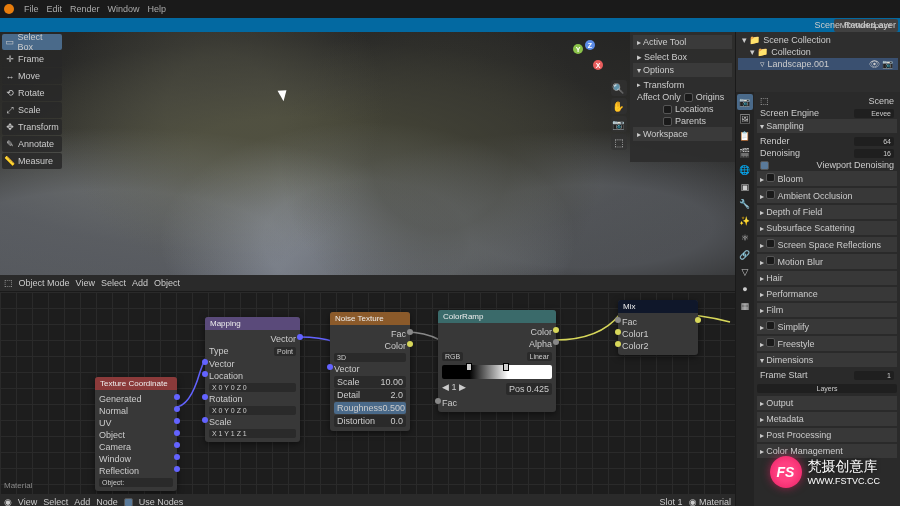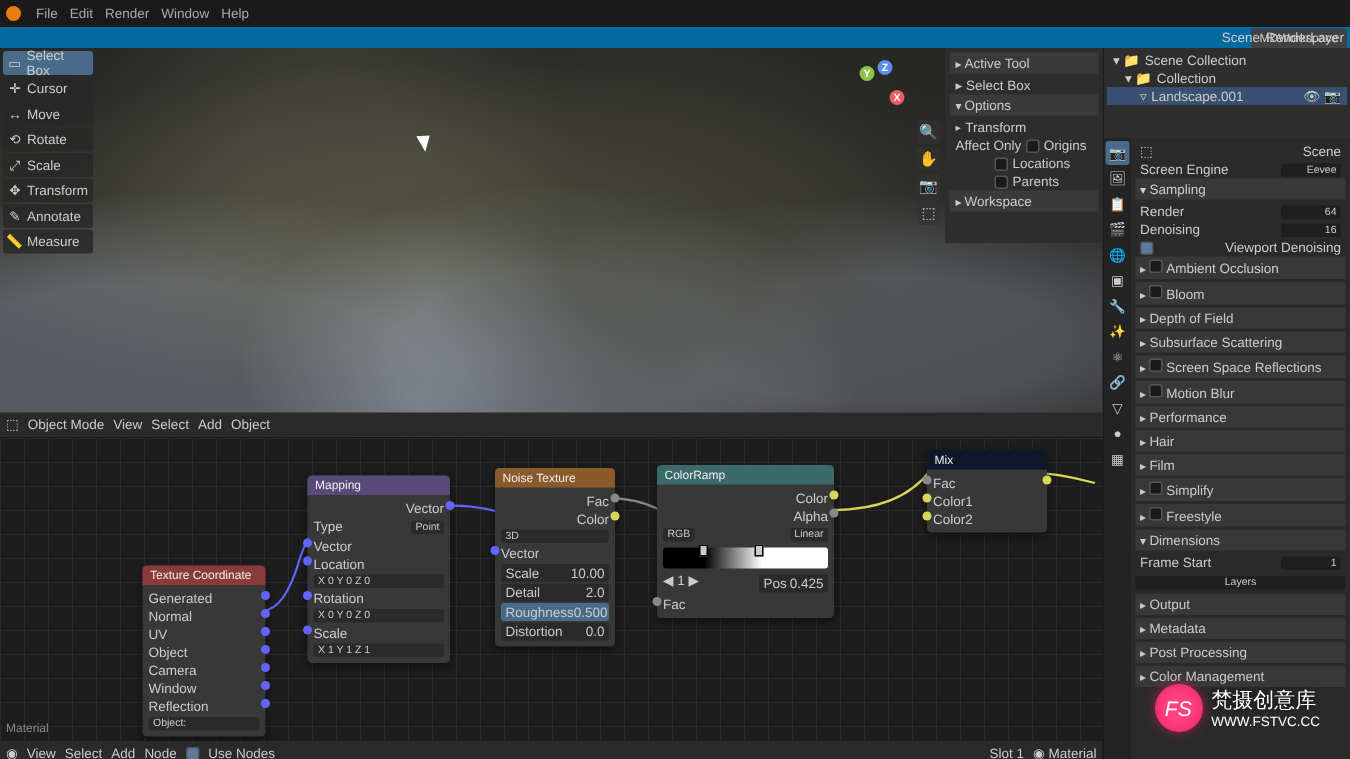--- a/index.html
+++ b/index.html
@@ -58,21 +58,21 @@
 .prop-tab{width:16px;height:16px;display:flex;align-items:center;justify-content:center;font-size:9px;border-radius:2px;margin:0 1px}
 .prop-tab.active{background:#4a6a8a}
 .prop-content{flex:1;padding:3px;overflow:hidden}
 .prop-hdr{font-size:8px;padding:2px 3px;background:#383838;margin-bottom:2px}
 .prop-row{font-size:7px;padding:1px 3px;display:flex;justify-content:space-between;align-items:center}
 .prop-field{background:#1f1f1f;padding:1px 3px;border-radius:2px;min-width:40px;text-align:right;font-size:7px}
 .checkbox{width:9px;height:9px;background:#1a1a1a;border:1px solid #555;border-radius:2px;display:inline-block}
 .checkbox.on{background:#5a7a9a}
 .noodle{position:absolute;pointer-events:none}
 .watermark{position:absolute;right:20px;bottom:18px;display:flex;align-items:center;gap:6px;z-index:100}
-.wm-logo{width:32px;height:32px;background:radial-gradient(circle,#ff4081 40%,#e91e63 100%);border-radius:50%;display:flex;align-items:center;justify-content:center;color:#fff;font-size:14px;font-style:italic;font-weight:normal;box-shadow:0 0 8px rgba(233,30,99,.6)}
+.wm-logo{width:32px;height:32px;background:radial-gradient(circle,#ff4081 40%,#e91e63 100%);border-radius:50%;display:flex;align-items:center;justify-content:center;color:#fff;font-size:14px;font-style:italic;font-weight:bold;box-shadow:0 0 8px rgba(233,30,99,.6)}
 .wm-text{color:#fff;font-size:14px;text-shadow:0 0 4px rgba(0,0,0,.8)}
 .wm-url{color:#fff;font-size:9px}
 .mat-label{position:absolute;left:4px;bottom:20px;font-size:8px;color:#888}
 .ramp{height:14px;background:linear-gradient(90deg,#000 0%,#000 25%,#fff 60%,#fff 100%);border-radius:2px;margin:2px 0;position:relative}
 .ramp-stop{position:absolute;width:6px;height:8px;background:#ccc;top:-2px;border:1px solid #000}
 </style>
 </head>
 <body>
 
 <div class="topbar">
@@ -96,21 +96,21 @@
   <div class="viewport-area">
     <div class="viewport">
       <div class="mountain"></div>
       <div class="toolbar-left">
         <div class="tool-btn active">
             <span class="tool-icon">▭</span>
             <span>Select Box</span>
           </div>
         <div class="tool-btn">
             <span class="tool-icon">✛</span>
-            <span>Cursor</span>
+            <span>Frame</span>
           </div>
         <div class="tool-btn">
             <span class="tool-icon">↔</span>
             <span>Move</span>
           </div>
         <div class="tool-btn">
             <span class="tool-icon">⟲</span>
             <span>Rotate</span>
           </div>
         <div class="tool-btn">
@@ -393,28 +393,28 @@
             <span class="prop-field">64</span>
           </div>
         <div class="prop-row">
             <span>Denoising</span>
             <span class="prop-field">16</span>
           </div>
         <div class="prop-row">
             <span class="checkbox on"></span>
             <span>Viewport Denoising</span>
           </div>
+        <div class="prop-hdr">▸ <span class="checkbox"></span> <span>Bloom</span></div>
         <div class="prop-hdr">▸ <span class="checkbox"></span> <span>Ambient Occlusion</span></div>
-        <div class="prop-hdr">▸ <span class="checkbox"></span> <span>Bloom</span></div>
         <div class="prop-hdr">▸ <span>Depth of Field</span></div>
         <div class="prop-hdr">▸ <span>Subsurface Scattering</span></div>
         <div class="prop-hdr">▸ <span class="checkbox"></span> <span>Screen Space Reflections</span></div>
         <div class="prop-hdr">▸ <span class="checkbox"></span> <span>Motion Blur</span></div>
+        <div class="prop-hdr">▸ <span>Hair</span></div>
         <div class="prop-hdr">▸ <span>Performance</span></div>
-        <div class="prop-hdr">▸ <span>Hair</span></div>
         <div class="prop-hdr">▸ <span>Film</span></div>
         <div class="prop-hdr">▸ <span class="checkbox"></span> <span>Simplify</span></div>
         <div class="prop-hdr">▸ <span class="checkbox"></span> <span>Freestyle</span></div>
         <div class="prop-hdr">▾ <span>Dimensions</span></div>
         <div class="prop-row">
             <span>Frame Start</span>
             <span class="prop-field">1</span>
           </div>
         <div class="prop-field" style="text-align:center;margin:3px 0">Layers</div>
         <div class="prop-hdr">▸ <span>Output</span></div>

